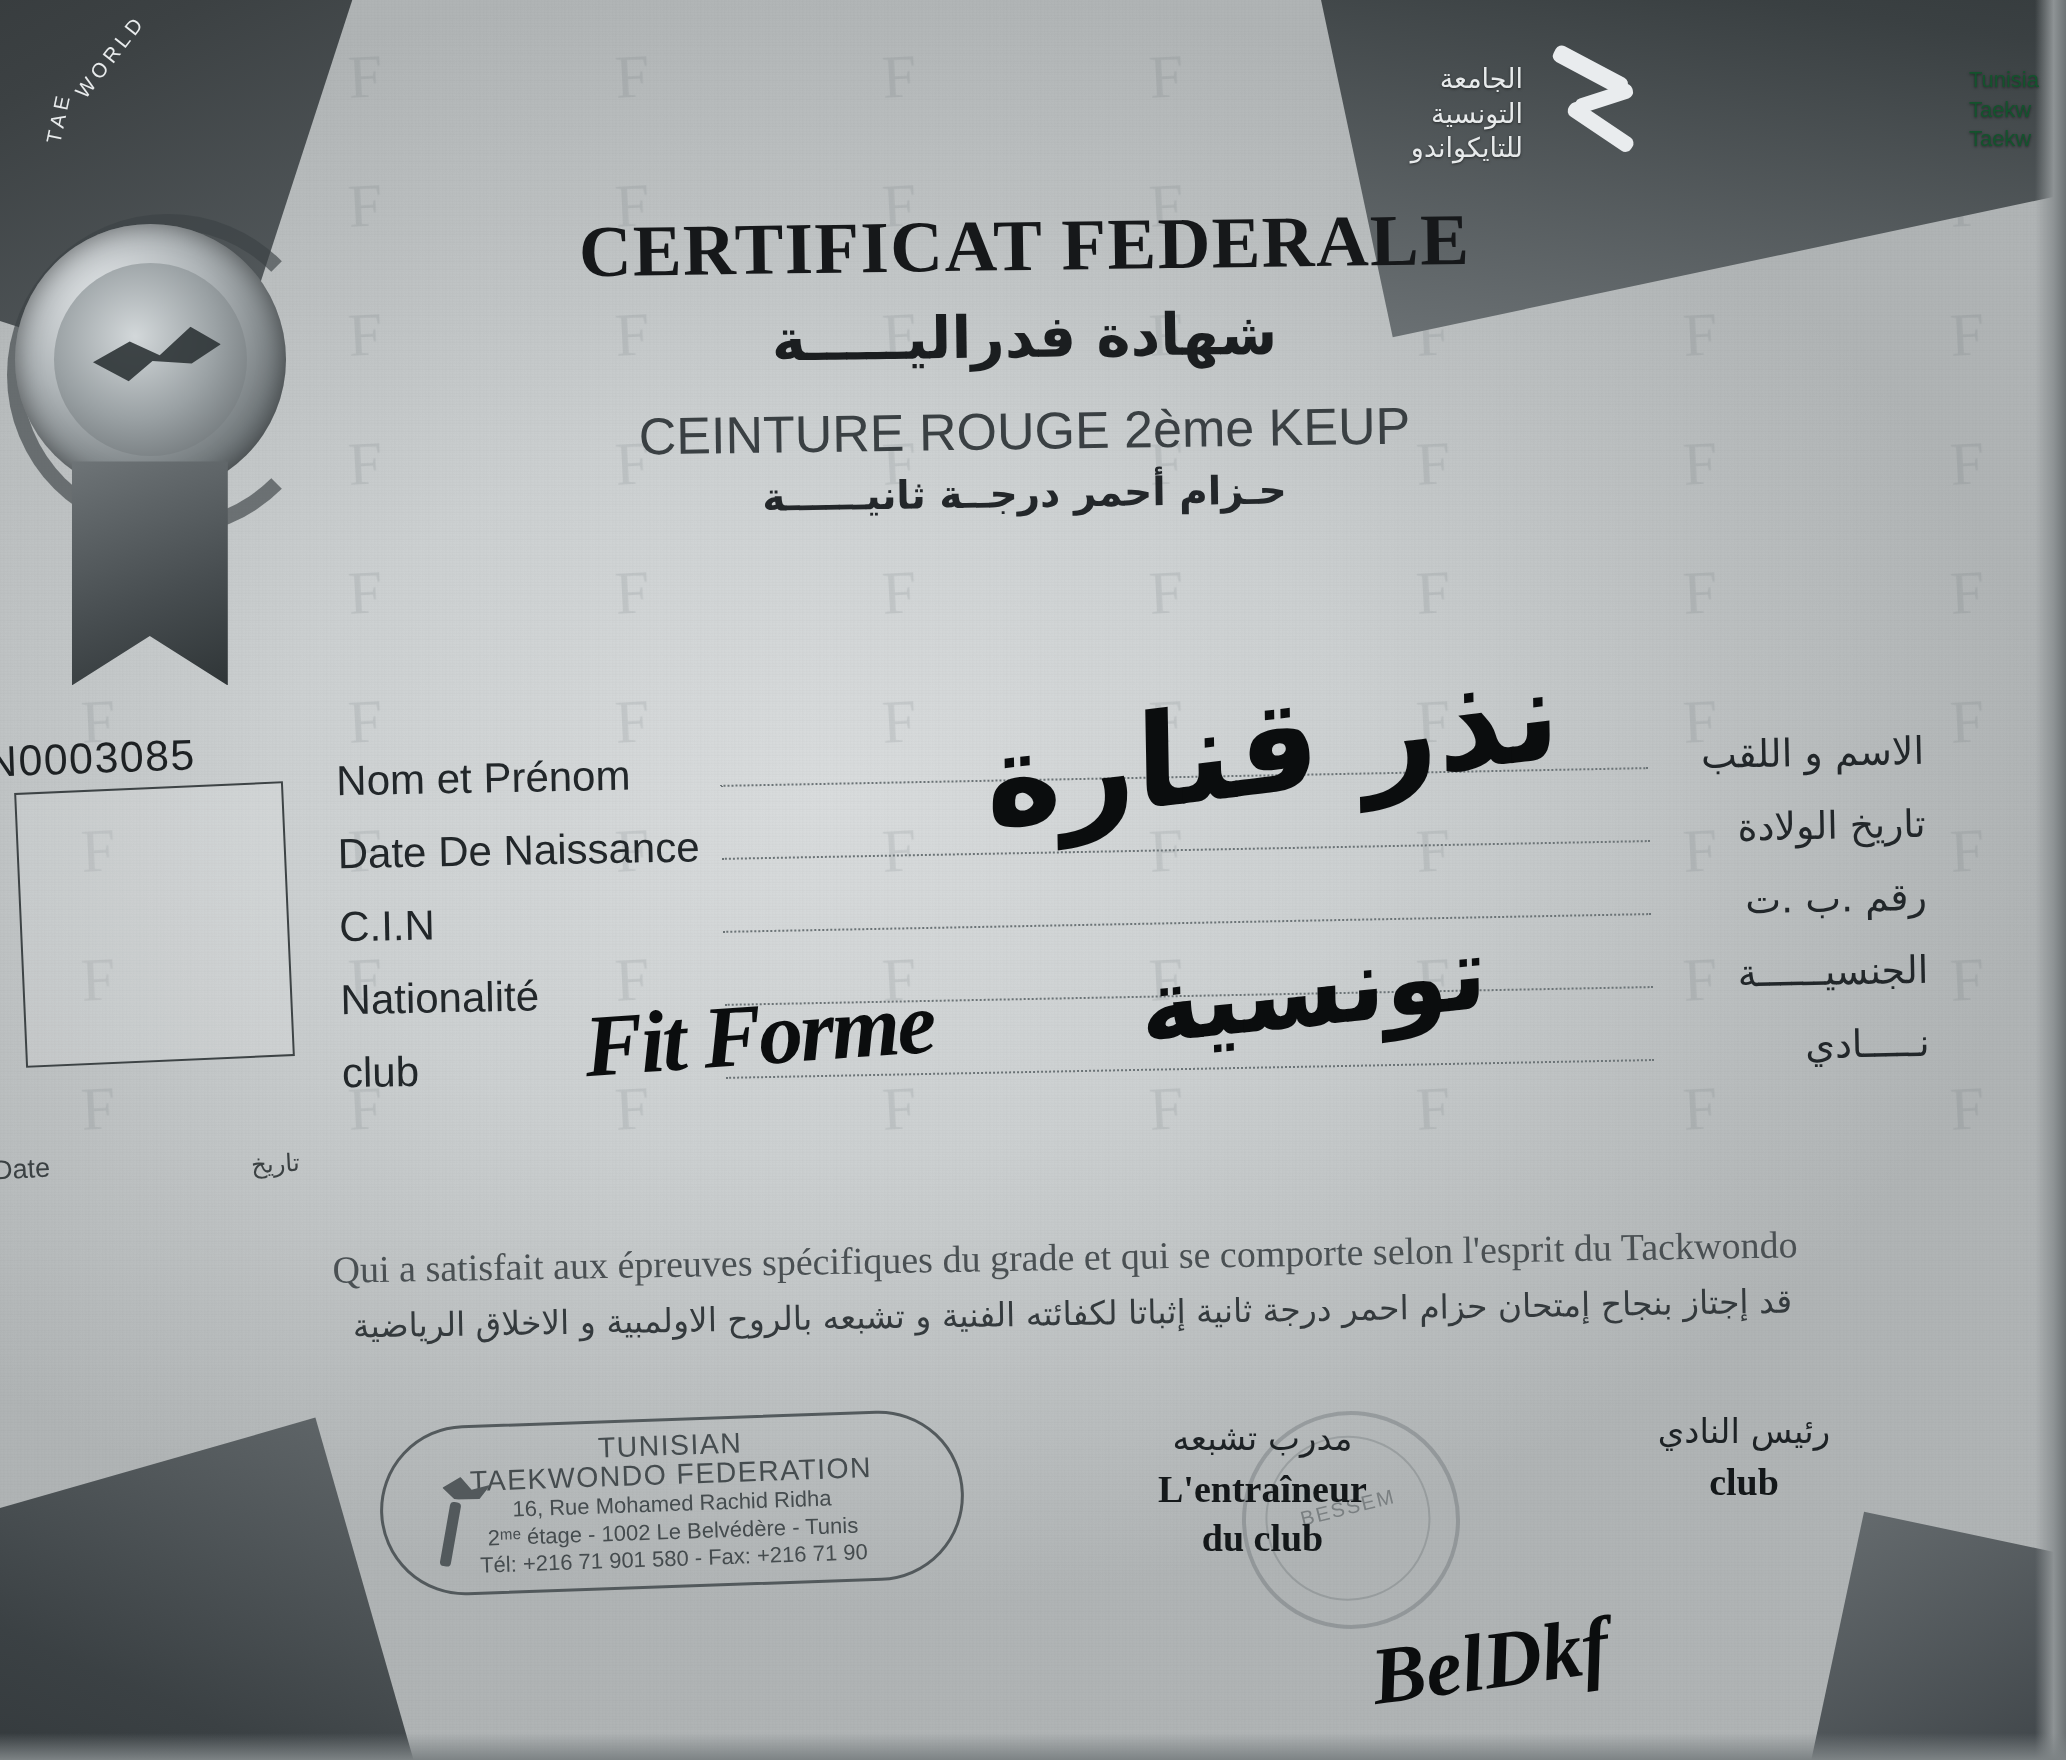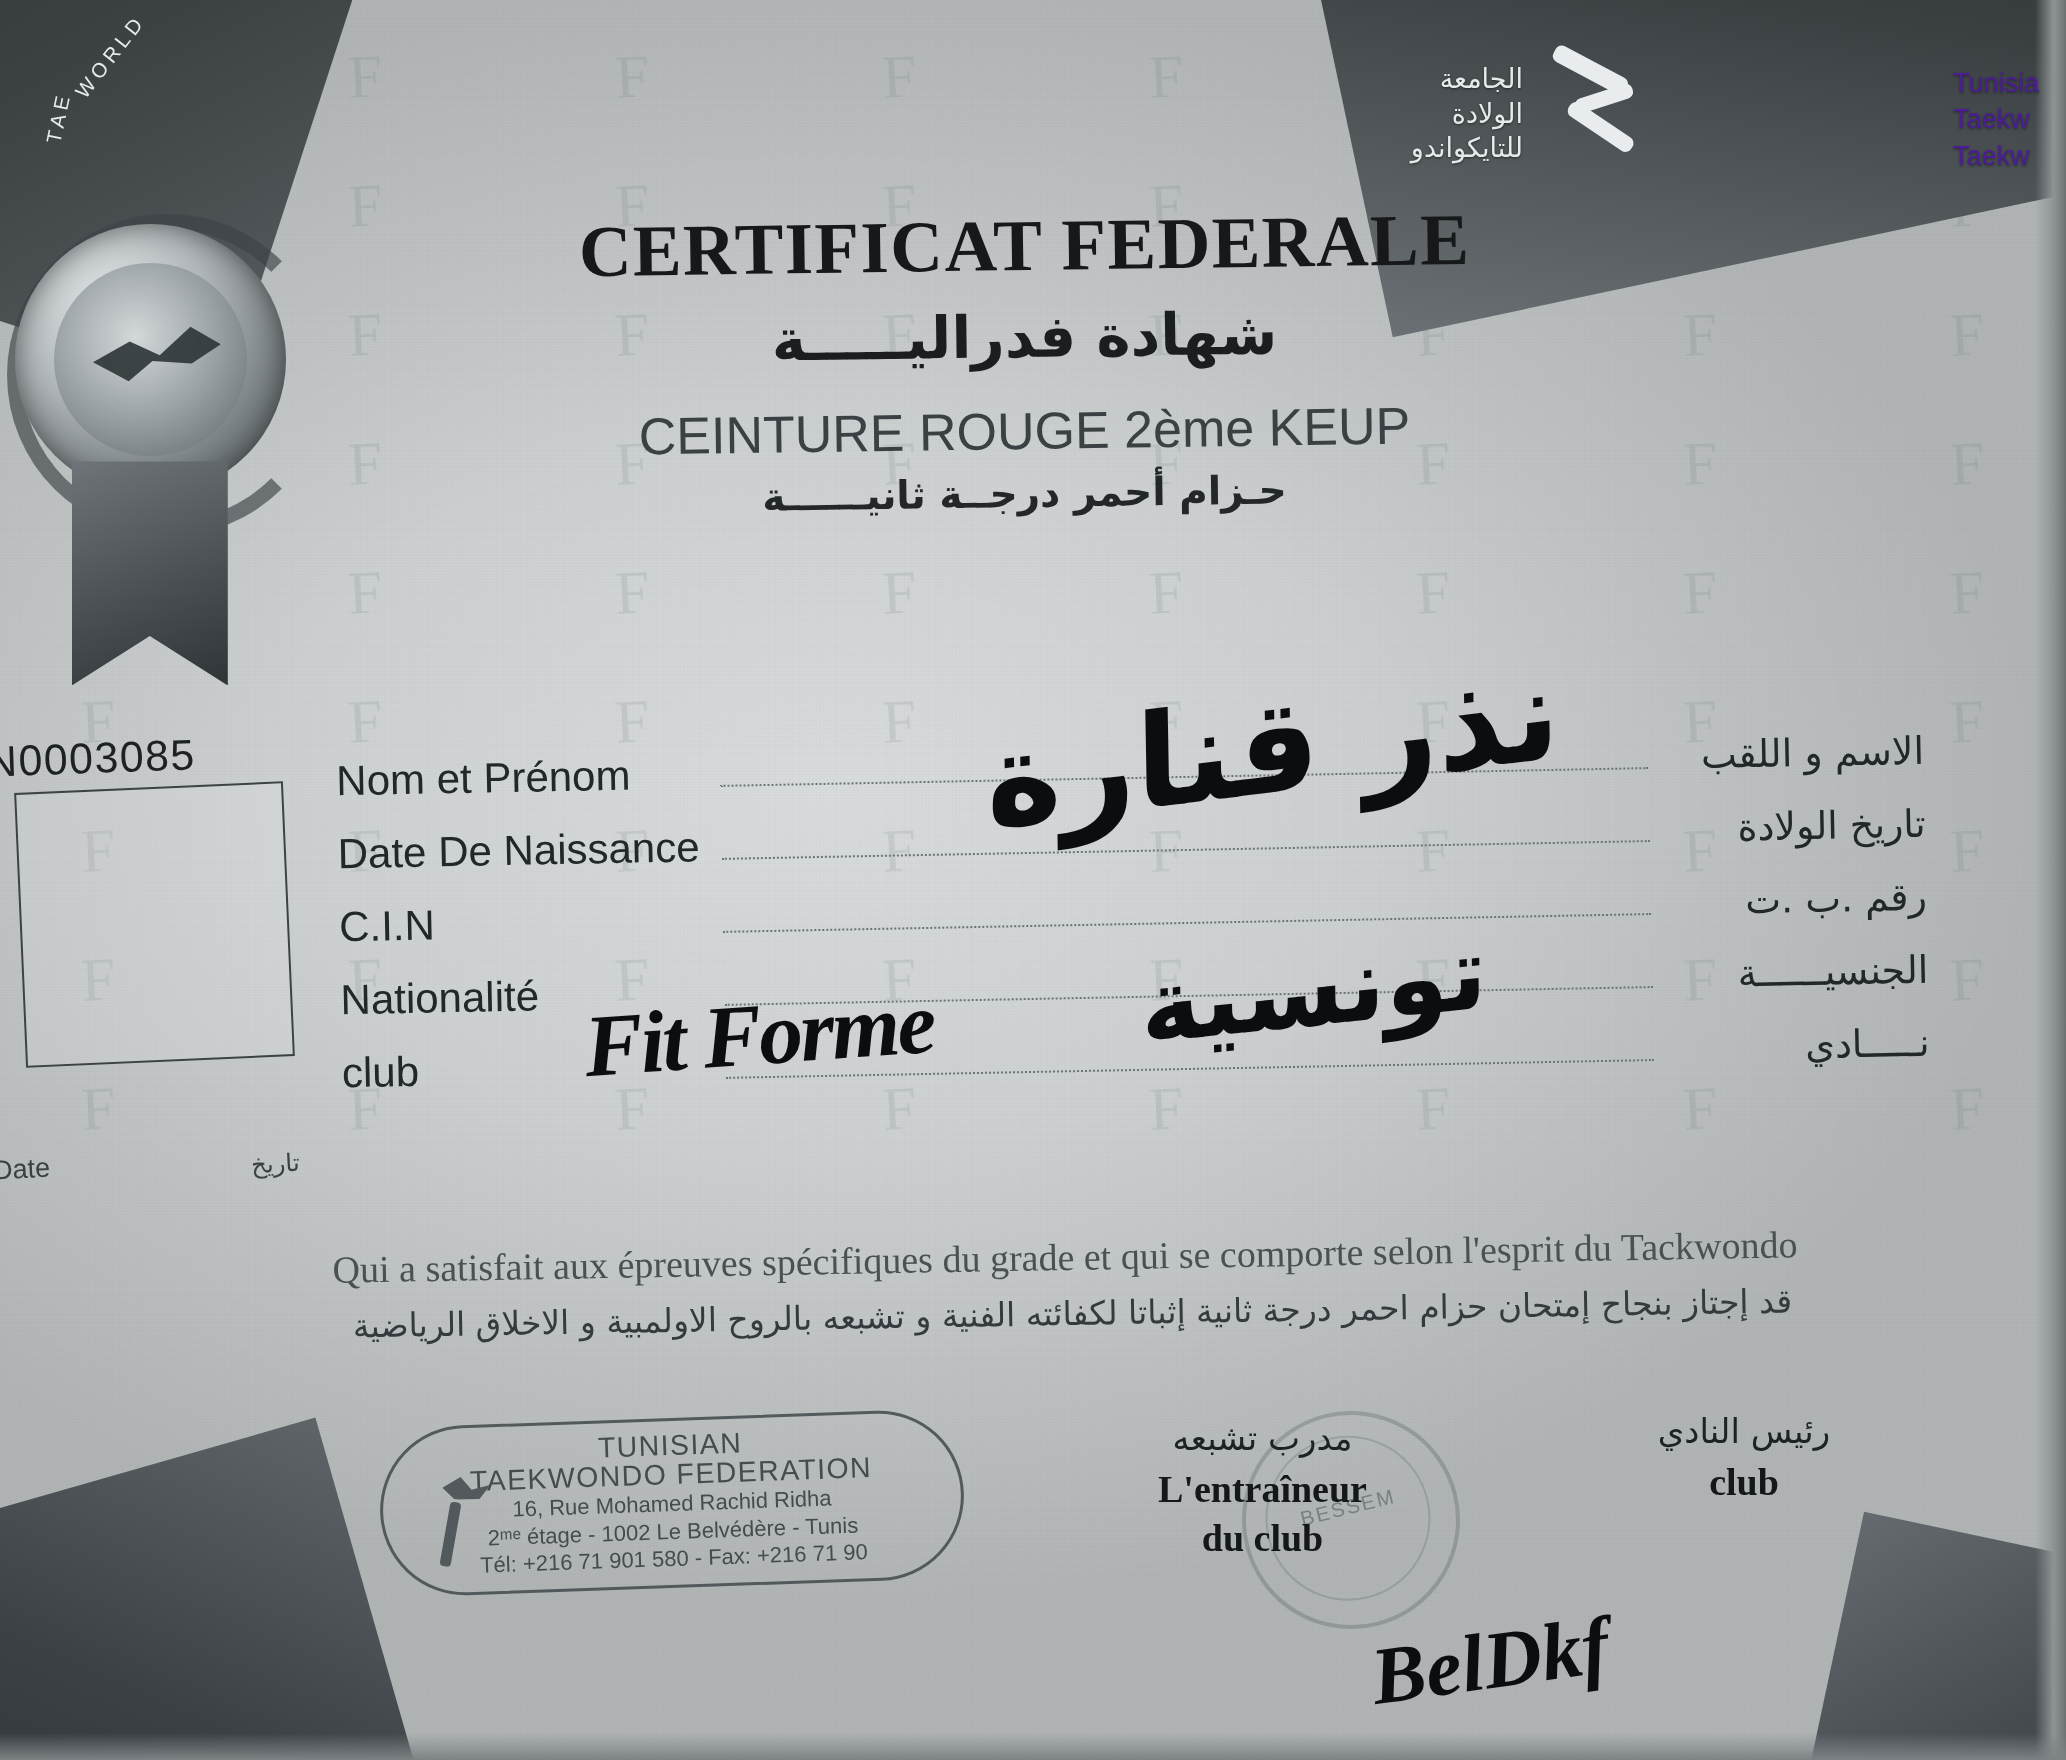--- a/index.html
+++ b/index.html
@@ -164,22 +164,22 @@
   .logo-mark .stroke1, .logo-mark .stroke2, .logo-mark .stroke3 {
     position: absolute;
     background: #e9ecee;
     border-radius: 6.8px;
   }
   .logo-mark .stroke1 { left: 6.8px; top: 6.8px; width: 81px; height: 17.6px; transform: rotate(28deg); }
   .logo-mark .stroke2 { left: 31px; top: 37px; width: 60px; height: 15px; transform: rotate(-18deg); }
   .logo-mark .stroke3 { left: 20.4px; top: 65px; width: 75px; height: 16.3px; transform: rotate(34deg); }
   .en-fed {
     position: absolute; right: 27px; top: 38px;
-    color: #4c1d95;
-    font-size: 27px;
+    color: #14532d;
+    font-size: 22px;
     line-height: 1.35;
     font-family: "Liberation Sans", sans-serif;
     text-shadow: 0 1.4px 2.7px rgba(0,0,0,.5);
   }
 
   
   .title-block {
     position: absolute;
     left: 380px; top: 204px;
     width: 1289px;
@@ -563,21 +563,21 @@
       <div class="medal-inner">
         <div class="medal-bird"></div>
       </div>
     </div>
     <div class="ribbon"></div>
   </div>
 
   <div class="tr-logos">
     <div class="ar-fed">
       <div>الجامعة</div>
-      <div>الولادة</div>
+      <div>التونسية</div>
       <div>للتايكواندو</div>
     </div>
     <div class="logo-mark">
       <div class="stroke1"></div>
       <div class="stroke2"></div>
       <div class="stroke3"></div>
     </div>
     <div class="en-fed">
       <div>Tunisia</div>
       <div>Taekw</div>

